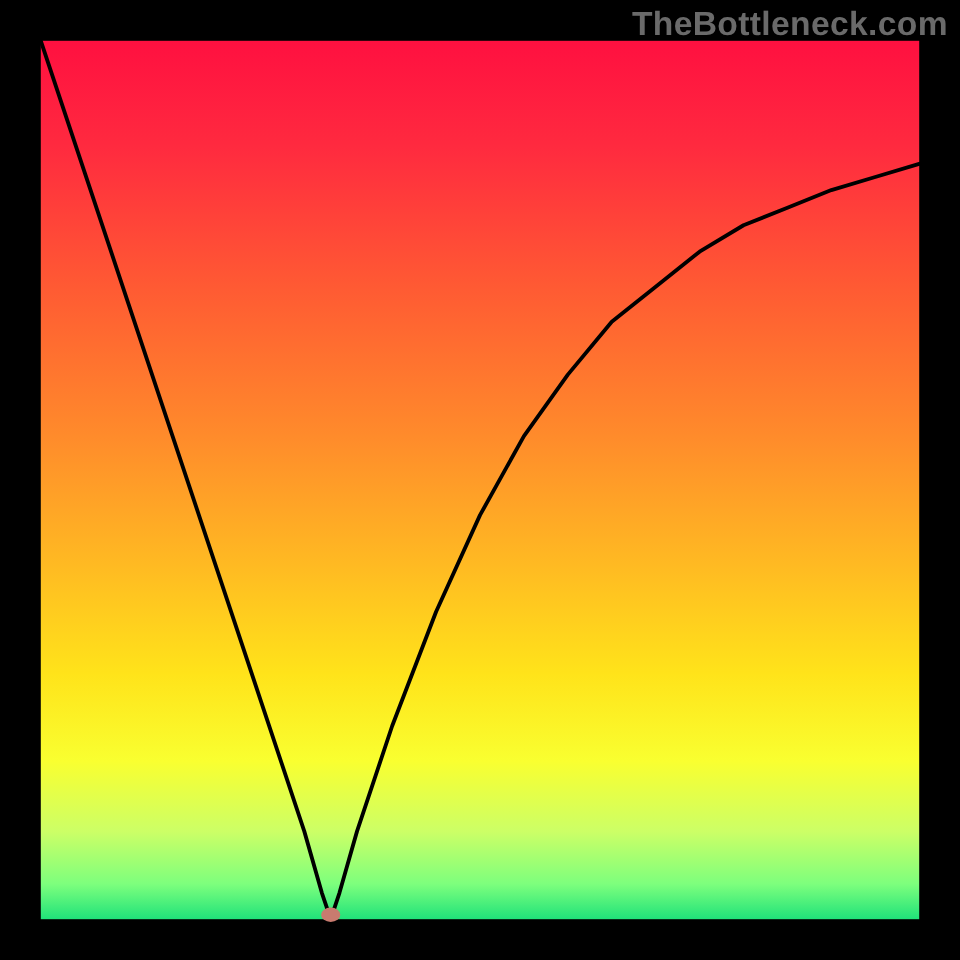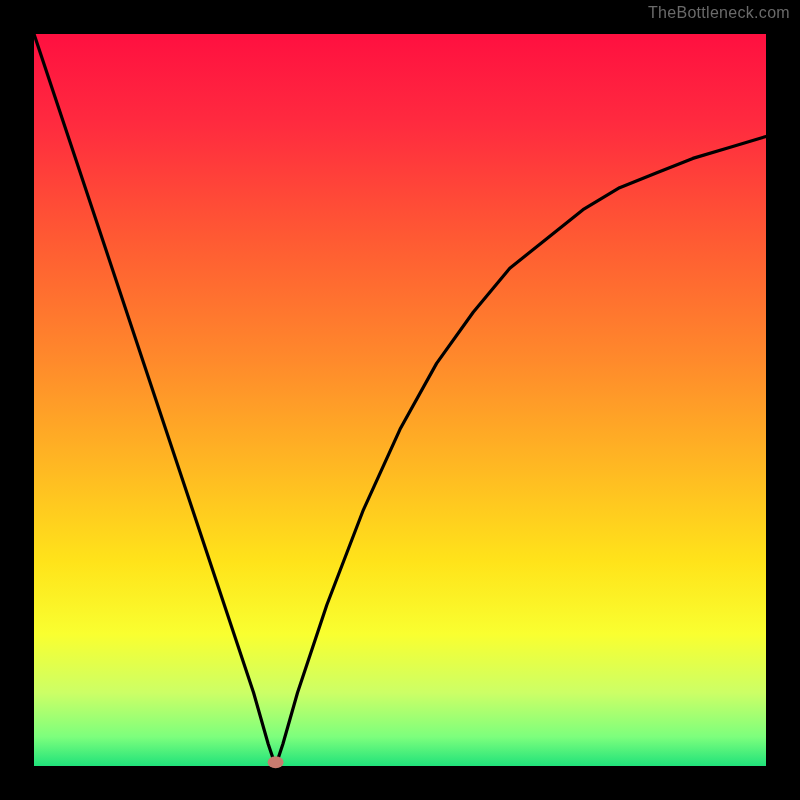--- a/index.html
+++ b/index.html
@@ -14,22 +14,22 @@
   .wrapper {
     position: relative;
     width: 800px;
     height: 800px;
   }
   .watermark {
     position: absolute;
     top: 4px;
     right: 10px;
     color: #6a6a6a;
-    font-size: 16px;
-    font-weight: 400;
+    font-size: 28px;
+    font-weight: 700;
     letter-spacing: 0.3px;
     z-index: 20;
   }
   svg {
     display: block;
   }
 </style>
 </head>
 <body>
 

